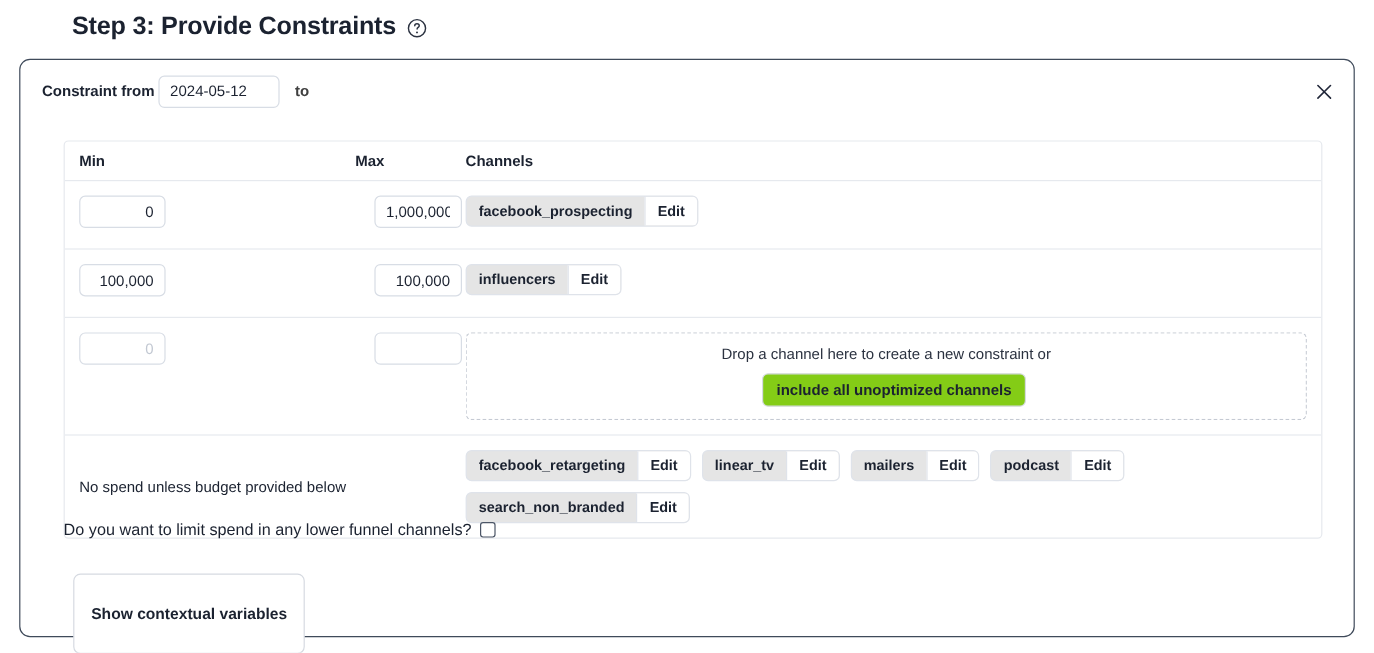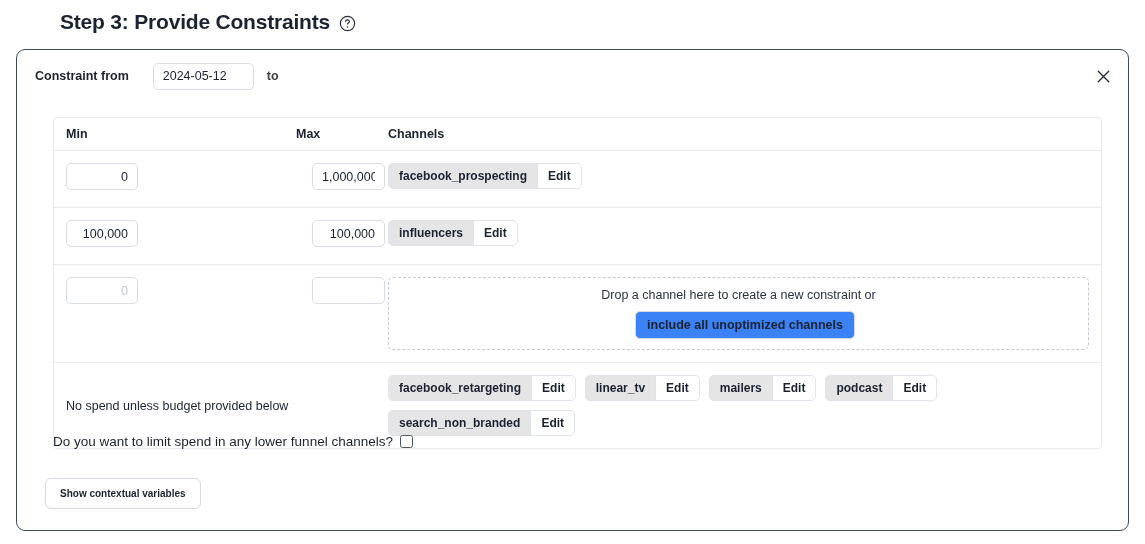--- a/index.html
+++ b/index.html
@@ -44,21 +44,21 @@
   .close-btn svg { display: block; }
 
   
   .constraint-row {
     position: absolute; left: 18px; top: 12px;
     display: flex; align-items: center; gap: 0;
     height: 28px;
   }
   .constraint-label {
     font-size: 12.5px; font-weight: bold; color: #1b2230;
-    margin-right: 24px; white-space: nowrap;
+    margin-right: 3px; white-space: nowrap;
   }
   .date-input {
     width: 101px; height: 27px;
     border: 1px solid #d8dde5; border-radius: 5px;
     background: #fff;
     font-family: "Liberation Sans", sans-serif;
     font-size: 12.5px; color: #1b2230;
     padding: 0 9px; outline: none;
   }
   .to-label {
@@ -141,21 +141,21 @@
     background: #fff;
     min-height: 71px;
     display: flex; flex-direction: column;
     align-items: center; justify-content: center;
     gap: 9px;
     padding: 10px;
   }
   .dropzone-text { font-size: 12.5px; color: #2b3240; }
   .dropzone-btn {
     border: 1px solid #d6dae1; border-radius: 5px;
-    background: #3b82f6;
+    background: #84cc16;
     font-family: "Liberation Sans", sans-serif;
     font-size: 12.5px; font-weight: bold; color: #1b2230;
     padding: 6px 11px; cursor: pointer; margin-left: 13px;
   }
 
   
   .nospend-label {
     width: 322px; flex: none;
     font-size: 12.5px; color: #1b2230;
   }
@@ -168,26 +168,26 @@
   .limit-label { font-size: 13.5px; color: #1b2230; }
   .limit-checkbox {
     width: 13px; height: 13px;
     border: 1.5px solid #4b5566; border-radius: 2.5px;
     background: #fff; cursor: pointer;
     appearance: none; -webkit-appearance: none;
     margin: 0; outline: none;
   }
 
   .ctx-btn {
-    position: absolute; left: 28px; top: 428px;
+    position: absolute; left: 44px; top: 428px;
     border: 1px solid #d6dae1; border-radius: 6px;
     background: #fff;
     font-family: "Liberation Sans", sans-serif;
-    font-size: 10px; font-weight: bold; color: #1b2230;
-    padding: 9px 14px; cursor: pointer;
+    font-size: 13px; font-weight: bold; color: #1b2230;
+    padding: 25px 14px; cursor: pointer;
   }
 </style>
 </head>
 <body>
 
 <div class="page">
 
   <div class="title-row">
     <div class="page-title">Step 3: Provide Constraints</div>
     <span class="help-icon">

